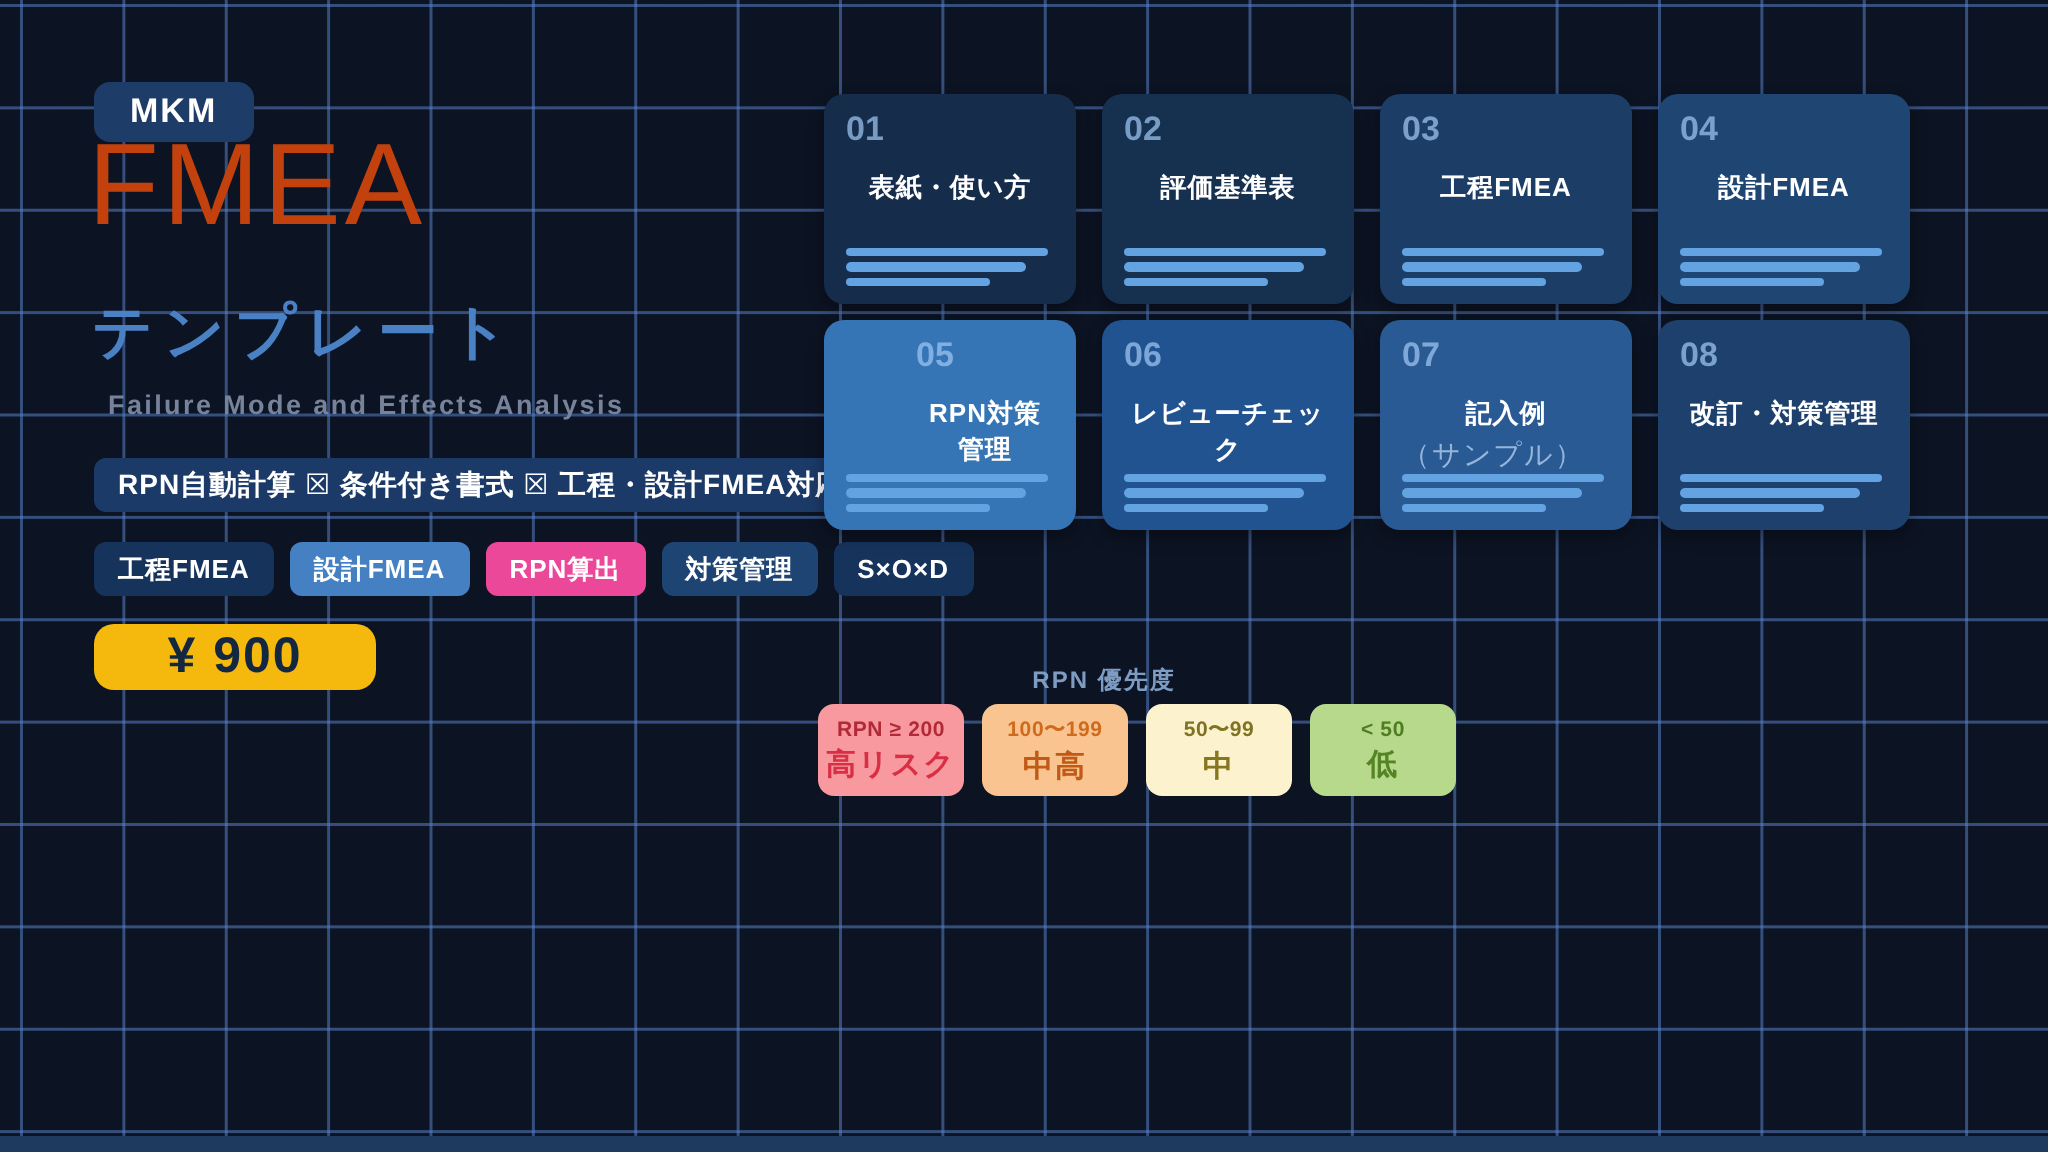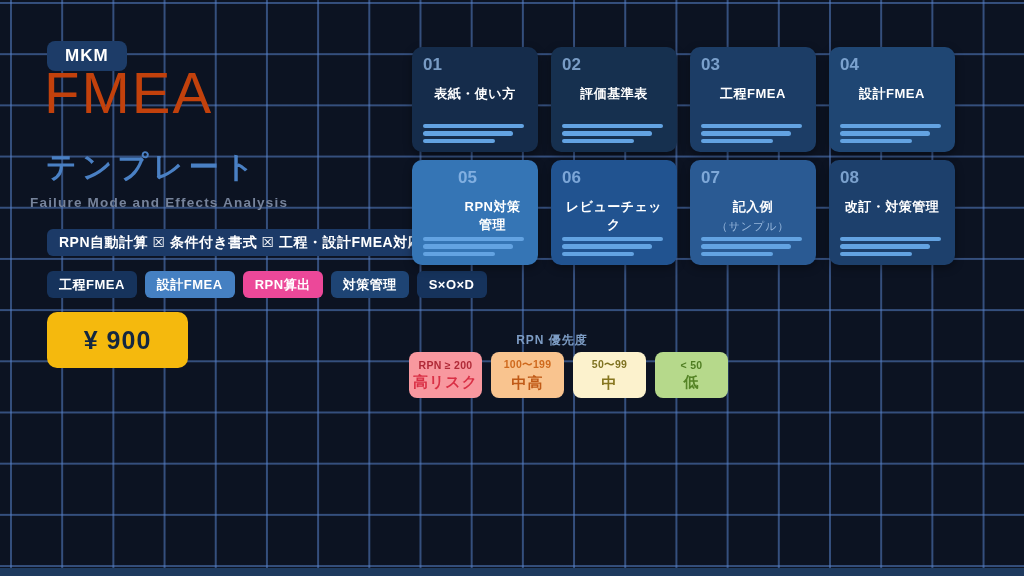--- a/index.html
+++ b/index.html
@@ -13,38 +13,38 @@
     background-size:51.2px 51.2px, 51.2px 51.2px;
     background-position:0 2px, 10px 0;
   }
   .abs{position:absolute;}
   
   .brand-badge{left:47px;top:41px;height:30px;padding:0 18px;border-radius:8px;
     background:#1d3c68;color:#fff;font-weight:bold;font-size:17px;letter-spacing:1px;
     display:flex;align-items:center;}
   .hero-title{left:44px;top:64px;color:#c2410c;font-size:58px;font-weight:400;letter-spacing:2px;line-height:1;}
   .hero-sub-jp{left:46px;top:152px;color:#4a80c4;font-size:30px;font-weight:bold;letter-spacing:5px;line-height:1;}
-  .hero-sub-en{left:30px;top:195px;color:#76839b;font-size:13.5px;font-weight:600;letter-spacing:1.2px;}
+  .hero-sub-en{left:54px;top:195px;color:#76839b;font-size:13.5px;font-weight:600;letter-spacing:1.2px;}
   .feature-bar{left:47px;top:229px;height:27px;padding:0 12px;border-radius:6px;
     background:#1c3a67;color:#fff;font-size:14px;font-weight:bold;letter-spacing:0.5px;
     display:flex;align-items:center;}
   .tags{left:47px;top:271px;display:flex;gap:8px;}
   .tag{height:27px;padding:0 12px;border-radius:6px;color:#fff;font-size:13px;font-weight:bold;
     display:flex;align-items:center;letter-spacing:0.5px;}
-  .price-badge{left:47px;top:312px;width:141px;height:56px;border-radius:10px;
+  .price-badge{left:47px;top:312px;width:141px;height:33px;border-radius:10px;
     display:flex;align-items:center;justify-content:center;
     color:#132741;font-size:25px;font-weight:800;letter-spacing:1px;}
   
   .cards{left:412px;top:47px;display:grid;grid-template-columns:repeat(4,126px);
     grid-auto-rows:105px;column-gap:13px;row-gap:8px;}
   .card{border-radius:10px;padding:8px 11px;position:relative;box-sizing:border-box;
     box-shadow:0 3px 8px rgba(0,0,0,0.35);}
   .card-number{font-size:17px;font-weight:bold;color:rgba(160,198,242,0.72);}
   .card-title{margin-top:10px;text-align:center;color:#ffffff;font-size:13px;font-weight:bold;letter-spacing:0.5px;}
-  .card-subtitle{text-align:center;color:rgba(185,212,243,0.75);font-size:11px;margin-top:3px;letter-spacing:1px;}
+  .card-subtitle{text-align:left;color:rgba(185,212,243,0.75);font-size:14px;margin-top:3px;letter-spacing:1px;}
   .card-lines{position:absolute;left:11px;bottom:9px;display:flex;flex-direction:column;gap:3px;}
   .card-lines span{display:block;height:4.5px;border-radius:3px;background:#63a3e2;}
   .card-lines .l1{width:101px;}
   .card-lines .l2{width:90px;}
   .card-lines .l3{width:72px;}
   
   .rpn-label{left:392px;top:332px;width:320px;text-align:center;
     color:#7d9cc4;font-size:12px;letter-spacing:1px;font-weight:600;}
   .rpn-chips{left:409px;top:352px;display:flex;gap:9px;}
   .rpn-chip{width:73px;height:46px;border-radius:8px;display:flex;flex-direction:column;

